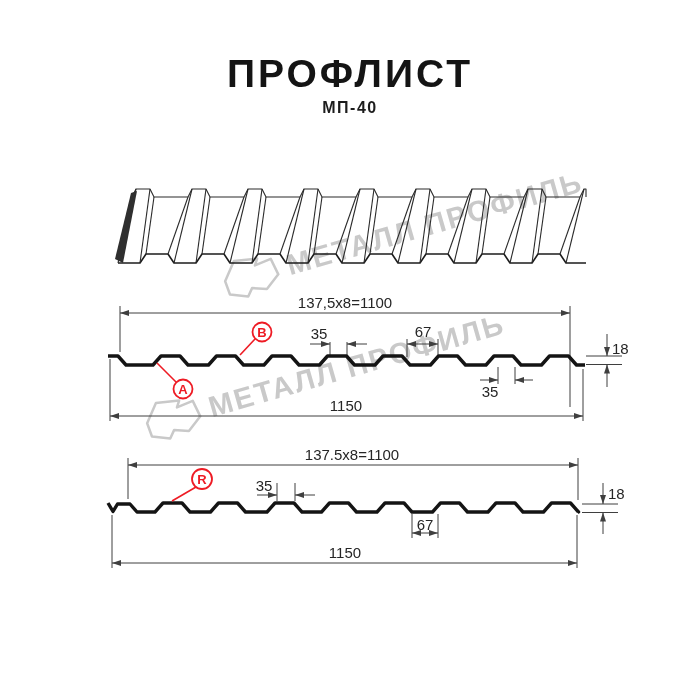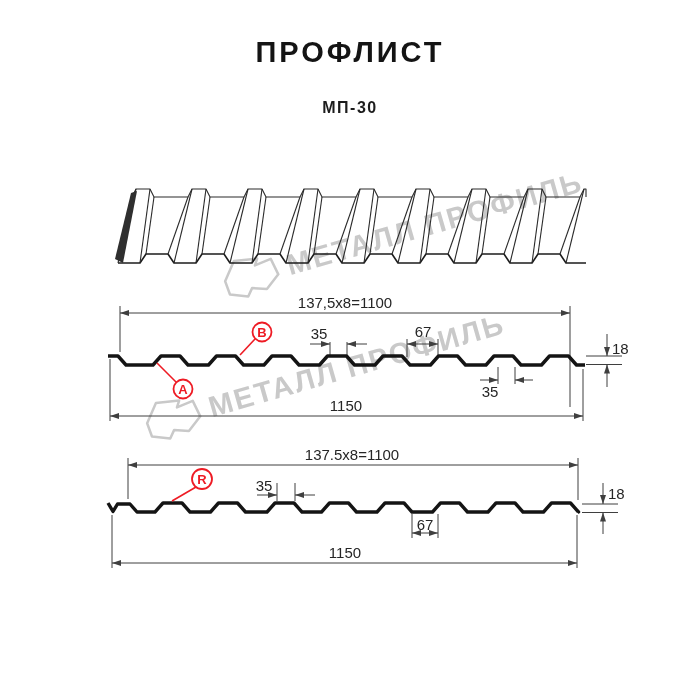--- a/index.html
+++ b/index.html
@@ -1,39 +1,39 @@
 <!DOCTYPE html>
 <html><head>
 <meta charset="utf-8">
 <style>
   html,body{margin:0;padding:0;background:#fff;}
   #page{position:relative;width:700px;height:700px;background:#ffffff;overflow:hidden;
         font-family:"Liberation Sans",sans-serif;}
-  .title{position:absolute;left:0;top:36px;width:700px;text-align:center;
-         font-size:29px;font-weight:bold;letter-spacing:3px;color:#141414;}
+  .title{position:absolute;left:0;top:52px;width:700px;text-align:center;
+         font-size:39px;font-weight:bold;letter-spacing:3px;color:#141414;}
   .subtitle{position:absolute;left:0;top:99px;width:700px;text-align:center;
          font-size:16px;font-weight:bold;letter-spacing:1.5px;color:#1c1c1c;}
   .caption{position:absolute;left:0;top:615px;width:700px;text-align:center;
          font-size:16px;font-weight:bold;letter-spacing:1px;color:#2e2e2e;}
   .wm{position:absolute;display:flex;align-items:flex-end;gap:8px;
       transform:rotate(-16deg);transform-origin:0 100%;pointer-events:none;}
   .wm span{font-size:29px;font-weight:bold;letter-spacing:2px;color:#c9c9c9;
       white-space:nowrap;line-height:44px;}
   .wm svg{display:block;}
   #draw{position:absolute;left:0;top:0;}
   text.dim{font-family:"Liberation Sans",sans-serif;font-size:15px;fill:#262626;}
   text.red{font-family:"Liberation Sans",sans-serif;font-size:13px;font-weight:bold;fill:#ee1b24;}
 </style>
 </head>
 <body>
 
 <div id="page">
 
   <div class="title">ПРОФЛИСТ</div>
-  <div class="subtitle">МП-30</div>
+  <div class="subtitle">МП-40</div>
 
   <div class="wm" style="left:226px;top:260px;">
     <svg width="62" height="46" viewBox="0 0 62 46">
       <path d="M 6 22 L 20 5 L 43 9 L 39 15 L 56 13 L 59 30 L 44 41 L 30 36 L 24 43 L 7 36 Z" fill="none" stroke="#c9c9c9" stroke-width="2.5" stroke-linejoin="round"></path>
     </svg>
     <span>МЕТАЛЛ ПРОФИЛЬ</span>
   </div>
 
   <div class="wm" style="left:148px;top:402px;">
     <svg width="62" height="46" viewBox="0 0 62 46">

